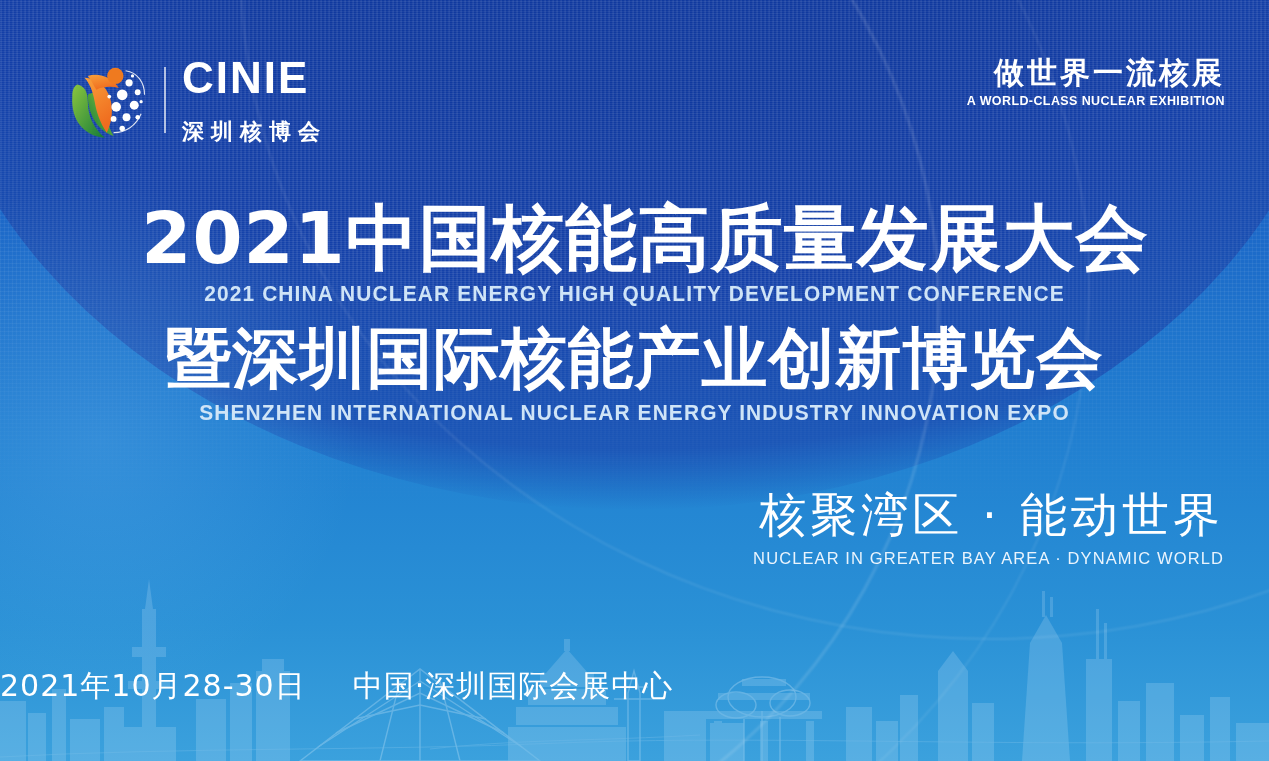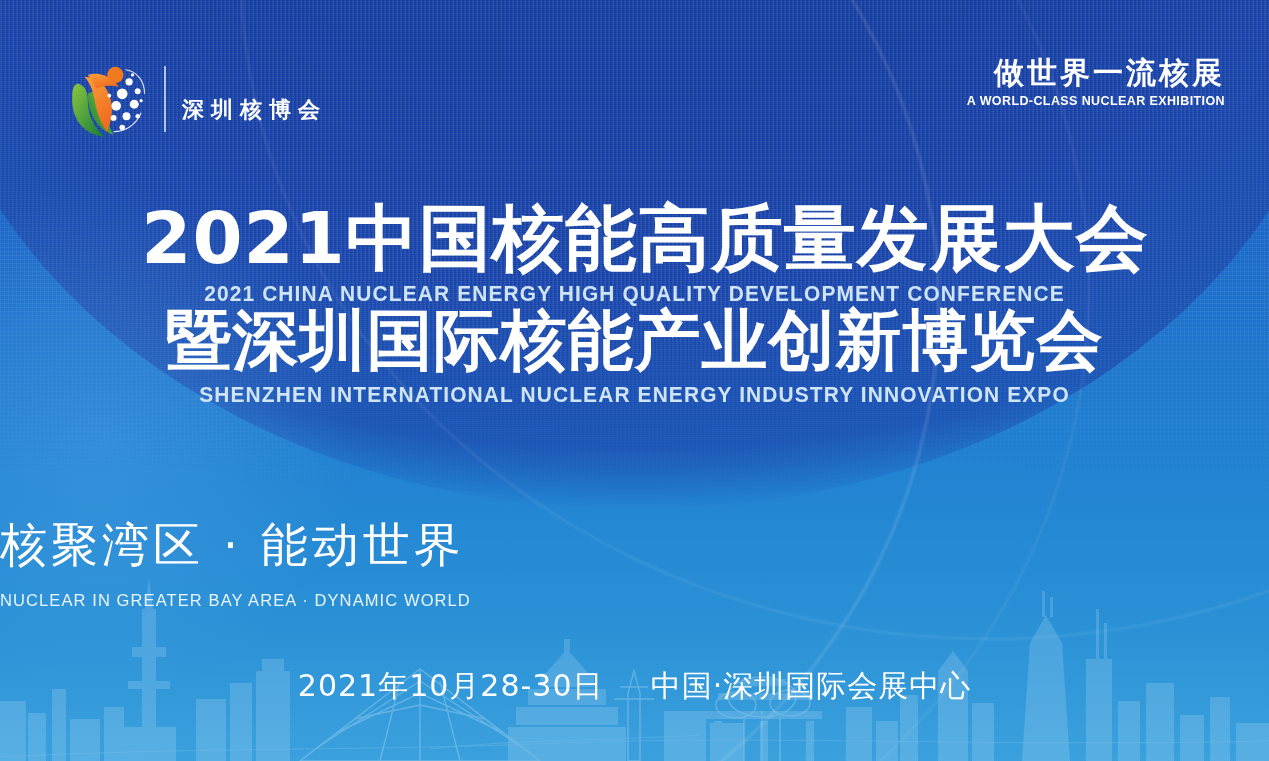--- a/index.html
+++ b/index.html
@@ -98,43 +98,43 @@
     white-space:nowrap;
     padding-left:21px;
   }
   .title-en-1{
     color:#cfe4f7;font-weight:bold;font-size:22.5px;letter-spacing:1.2px;
     margin-top:6px;transform:scaleX(.93);transform-origin:center;
     font-family:"Liberation Sans","DejaVu Sans",sans-serif;white-space:nowrap;
   }
   .title-cn-2{
     color:#fff;font-weight:bold;font-size:66px;line-height:1.02;letter-spacing:1px;
-    white-space:nowrap;
+    margin-top:18px;white-space:nowrap;
     font-family:"DejaVu Sans","Liberation Sans",sans-serif;
   }
   .title-en-2{
     color:#cfe4f7;font-weight:bold;font-size:22.5px;letter-spacing:1.2px;
     margin-top:7px;transform:scaleX(.93);transform-origin:center;
     font-family:"Liberation Sans","DejaVu Sans",sans-serif;white-space:nowrap;
   }
 
   
-  .slogan{position:absolute;left:0;top:520px;width:1224px;text-align:left;}
+  .slogan{position:absolute;left:0;top:490px;width:1224px;text-align:right;}
   .slogan-cn{
     color:#fff;font-size:47px;line-height:1.05;letter-spacing:4px;
     font-family:"DejaVu Sans","Liberation Sans",sans-serif;white-space:nowrap;
   }
   .slogan-en{
-    color:#eaf4fd;font-size:16.5px;letter-spacing:1.1px;margin-top:22px;
+    color:#eaf4fd;font-size:16.5px;letter-spacing:1.1px;margin-top:10px;
     font-family:"Liberation Sans","DejaVu Sans",sans-serif;white-space:nowrap;
   }
 
   
   .footer-info{
-    position:absolute;left:0;top:666px;width:1269px;text-align:center;
+    position:absolute;left:0;top:666px;width:1269px;text-align:left;
     color:#fff;font-size:30px;letter-spacing:1px;white-space:nowrap;
     font-family:"DejaVu Sans","Liberation Sans",sans-serif;
   }
   .footer-info .sep{display:inline-block;width:26px;}
 </style>
 </head>
 <body>
 
 <div id="banner">
 
@@ -279,20 +279,21 @@
         </g>
         <g stroke="#ffffff" stroke-width="1.3" fill="none" opacity=".85">
           <path d="M74 16 C 88 18, 96 30, 96 44"></path>
           <path d="M92 66 C 86 80, 74 88, 60 88"></path>
         </g>
       </svg>
 
       <div class="brand-divider"></div>
 
       <div class="brand-text">
+        <div class="brand-cinie">CINIE</div>
         <div class="brand-cn">深圳核博会</div>
       </div>
     </div>
 
     <div class="tagline">
       <div class="tagline-cn">做世界一流核展</div>
       <div class="tagline-en">A WORLD-CLASS NUCLEAR EXHIBITION</div>
     </div>
   </div>
 

